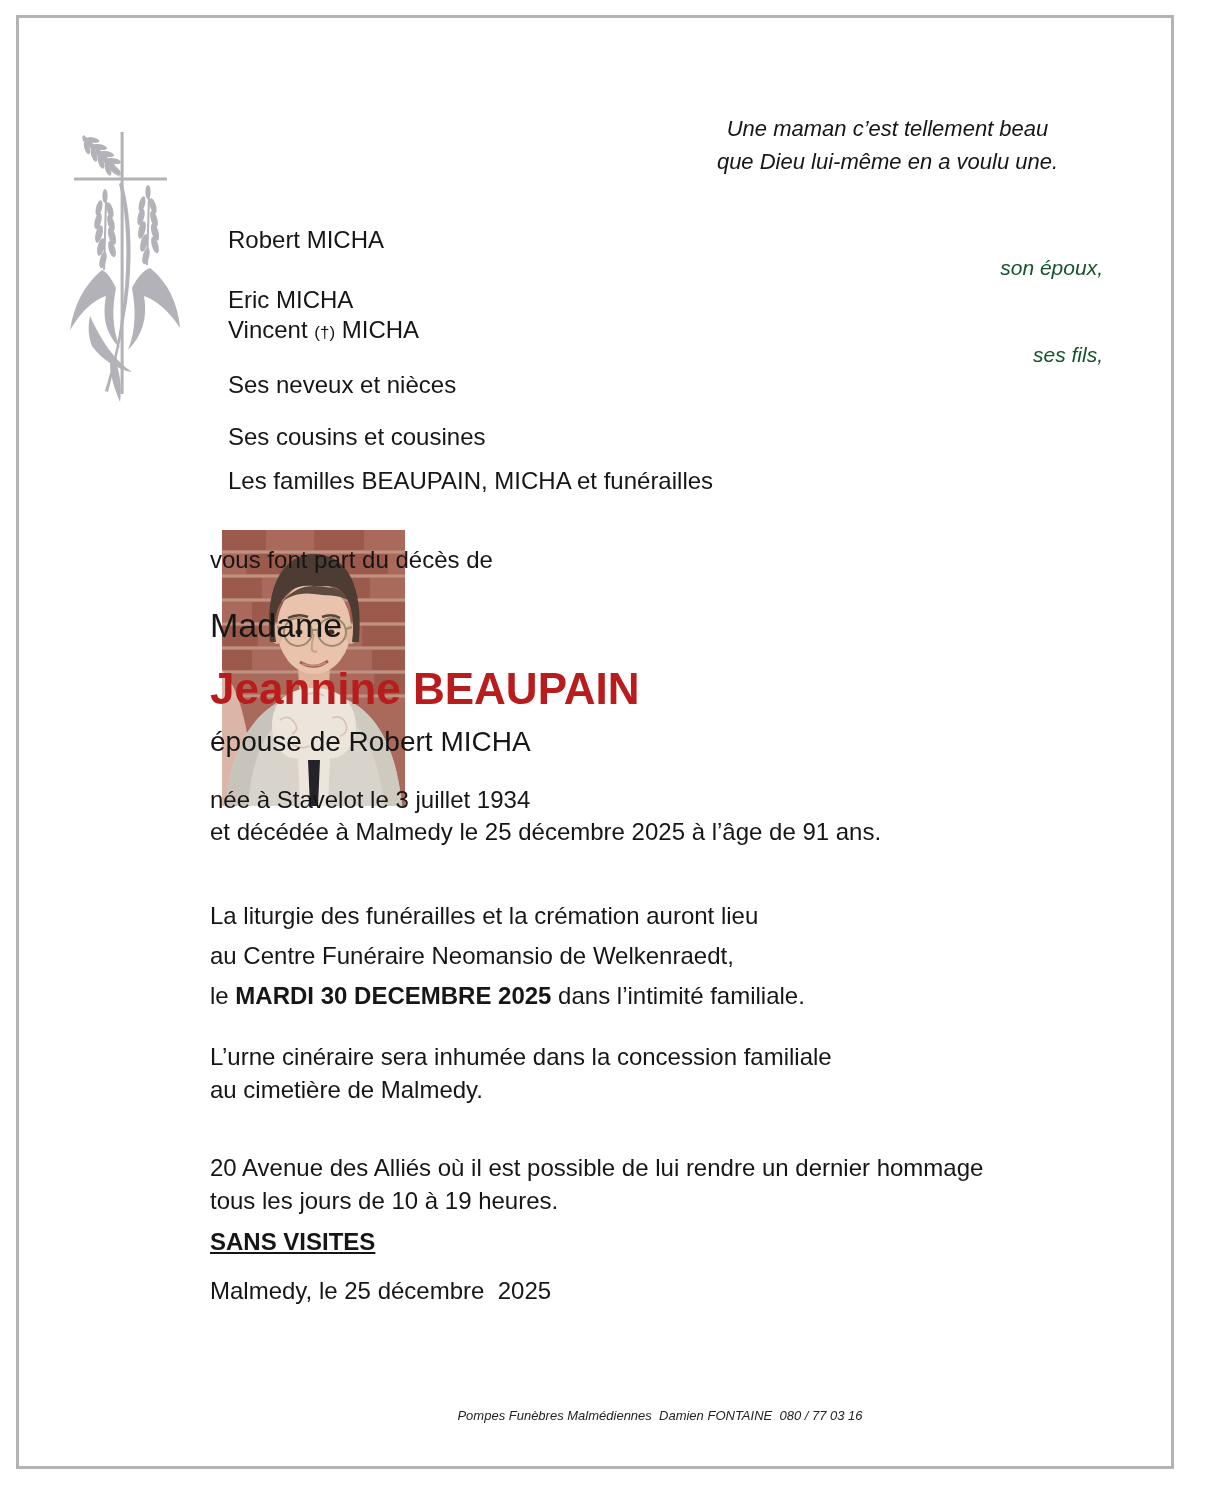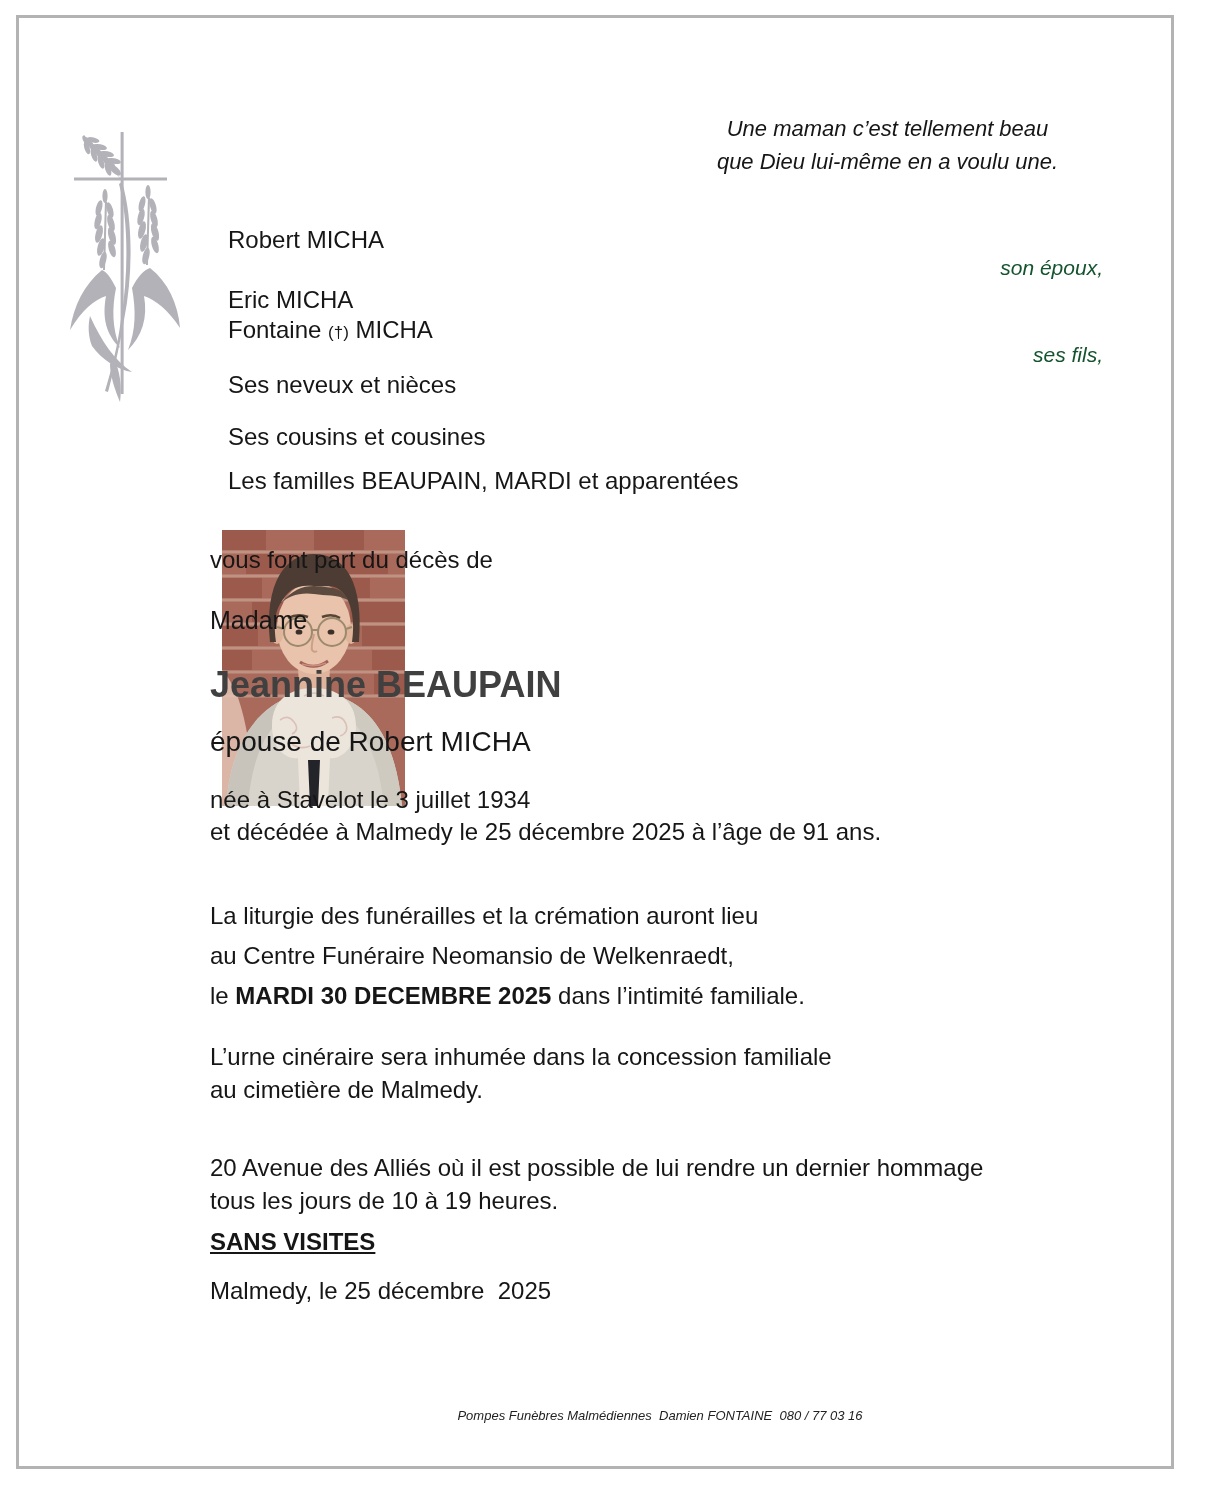--- a/index.html
+++ b/index.html
@@ -37,22 +37,22 @@
     color: #14532d;
   }
   .dagger { font-size: 17px; }
   .center-col {
     left: 210px; width: 900px;
     text-align: left;
     font-size: 24px;
     color: #161616;
   }
   .intro { font-size: 24px; }
-  .title-madame { font-size: 25px; }
-  .deceased-name { font-size: 36px; font-weight: 700; color: #404040; }
+  .title-madame { font-size: 34px; }
+  .deceased-name { font-size: 44px; font-weight: 700; color: #b91c1c; }
   .spouse-line { font-size: 28px; }
   .bold { font-weight: 700; }
   .sans-visites { font-weight: 700; text-decoration: underline; }
   .pre { white-space: pre-wrap; }
   .footer-line {
     left: 210px; width: 900px;
     text-align: center;
     font-style: italic;
     font-size: 13px;
     color: #222;
@@ -138,25 +138,25 @@
   </div>
 
   <div class="abs quote">
     <div>Une maman c’est tellement beau</div>
     <div>que Dieu lui-même en a voulu une.</div>
   </div>
 
   <div class="abs name-line" style="top:226px">Robert MICHA</div>
   <div class="abs role-line" style="top:256px">son époux,</div>
   <div class="abs name-line" style="top:286px">Eric MICHA</div>
-  <div class="abs name-line" style="top:316px"><span>Fontaine </span><span class="dagger">(†)</span><span> MICHA</span></div>
+  <div class="abs name-line" style="top:316px"><span>Vincent </span><span class="dagger">(†)</span><span> MICHA</span></div>
   <div class="abs role-line" style="top:343px">ses fils,</div>
   <div class="abs name-line" style="top:371px">Ses neveux et nièces</div>
   <div class="abs name-line" style="top:423px">Ses cousins et cousines</div>
-  <div class="abs name-line" style="top:467px">Les familles BEAUPAIN, MARDI et apparentées</div>
+  <div class="abs name-line" style="top:467px">Les familles BEAUPAIN, MICHA et funérailles</div>
 
   <div class="abs photo">
     <svg width="183" height="276" viewBox="0 0 183 276" xmlns="http://www.w3.org/2000/svg">
 
       <rect x="0" y="0" width="183" height="276" fill="#a96a5b"></rect>
       <g fill="#975547" opacity="0.75">
         <rect x="0" y="0" width="44" height="20"></rect>
           <rect x="92" y="0" width="50" height="20"></rect>
         <rect x="24" y="24" width="48" height="20"></rect>
           <rect x="120" y="24" width="46" height="20"></rect>

